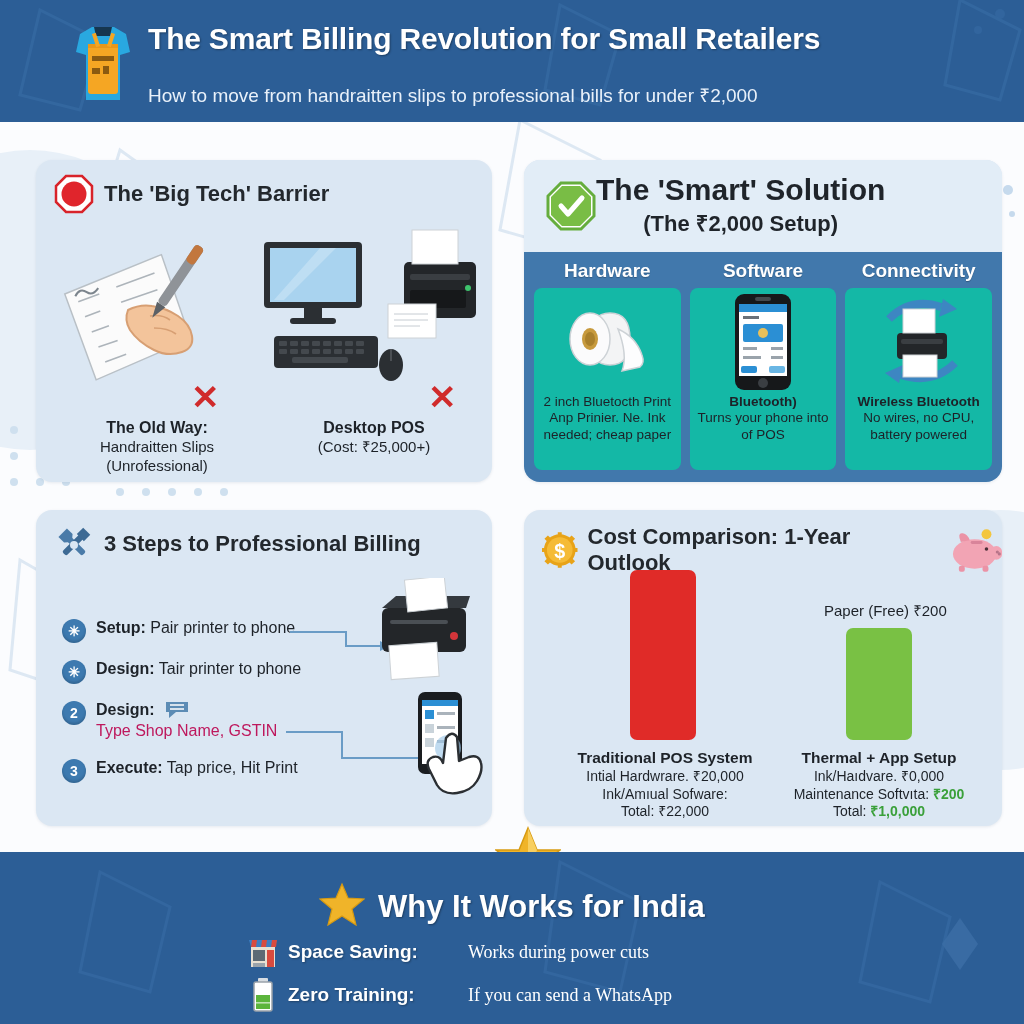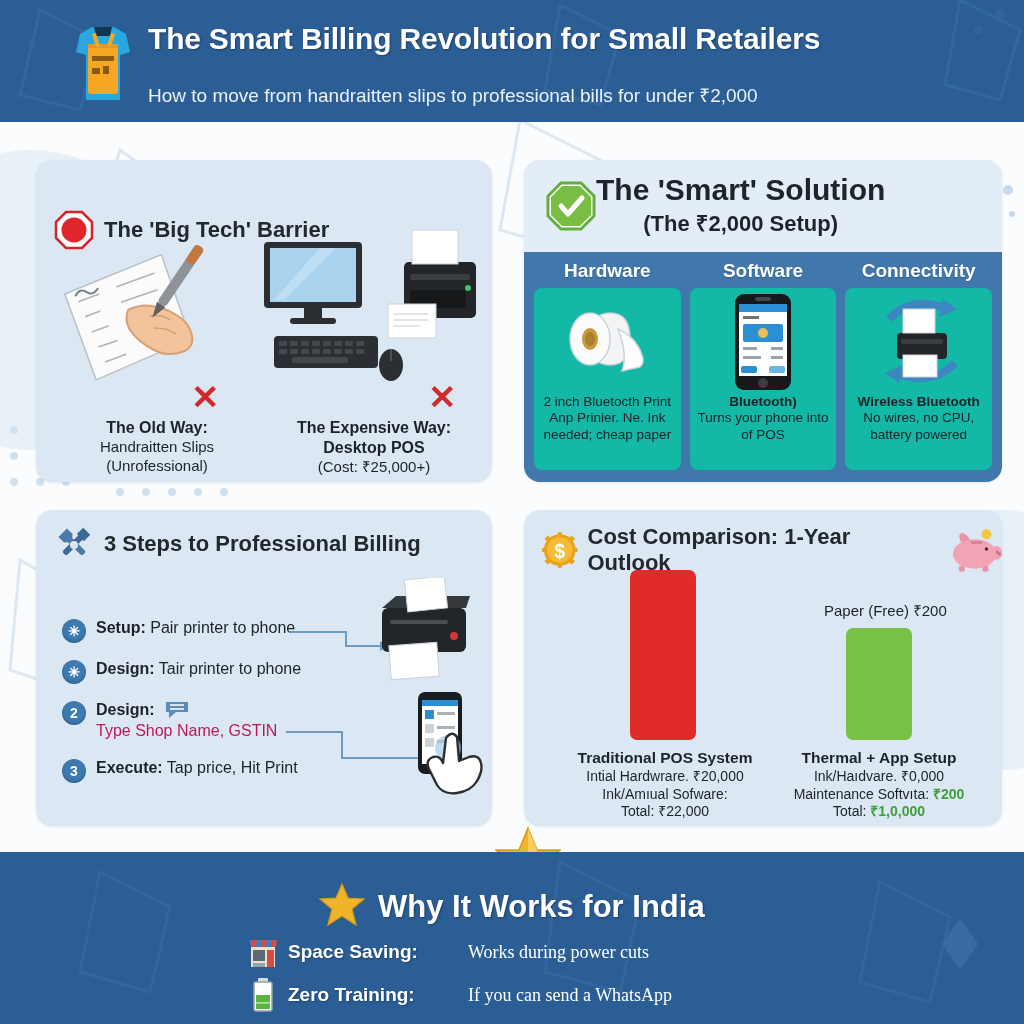--- a/index.html
+++ b/index.html
@@ -41,21 +41,21 @@
   }
   #card-barrier{left:36px;  top:160px; width:456px; height:322px;}
   #card-solution{left:524px;top:160px; width:478px; height:322px;}
   #card-steps{left:36px;   top:510px; width:456px; height:316px;}
   #card-cost{left:524px;   top:510px; width:478px; height:316px;}
 
   .card-title{
     position:absolute;display:flex;align-items:center;gap:10px;
     font-size:22px;font-weight:bold;color:#23282d;
   }
-  #card-barrier .card-title{left:18px;top:14px;margin-top:36px;}
+  #card-barrier .card-title{left:18px;top:14px;}
   #card-steps   .card-title{left:18px;top:14px;}
   #card-cost    .card-title{left:18px;top:14px;}
 
   .sol-head{
     position:absolute;left:0;top:0;width:100%;height:92px;
     background:#e2edf7;display:flex;align-items:center;
     padding-left:22px;box-sizing:border-box;
   }
   .sol-head .txt{display:flex;flex-direction:column;}
   .sol-title{font-size:30px;font-weight:bold;color:#1f242a;line-height:1.02;}
@@ -277,21 +277,20 @@
       <circle cx="208" cy="60" r="3" fill="#3ec46d"></circle>
     </svg>
     <div class="bar-x" style="left:392px;top:220px;">✕</div>
 
     <div class="bar-cap" style="left:18px;top:258px;width:206px;">
       <div class="b">The Old Way:</div>
       <div>Handraitten Slips</div>
       <div>(Unrofessional)</div>
     </div>
     <div class="bar-cap" style="left:230px;top:258px;width:216px;">
-      <div class="b">The Expensive Way:</div>
       <div class="b">Desktop POS</div>
       <div>(Cost: ₹25,000+)</div>
     </div>
   </div>
 
   <div class="card" id="card-solution">
     <div class="sol-head">
       <svg width="50" height="50" viewBox="0 0 50 50">
         <polygon points="15,2 35,2 48,15 48,35 35,48 15,48 2,35 2,15" fill="#ffffff" stroke="#65ad3d" stroke-width="3"></polygon>
         <polygon points="16,5 34,5 45,16 45,34 34,45 16,45 5,34 5,16" fill="#79bd45"></polygon>

